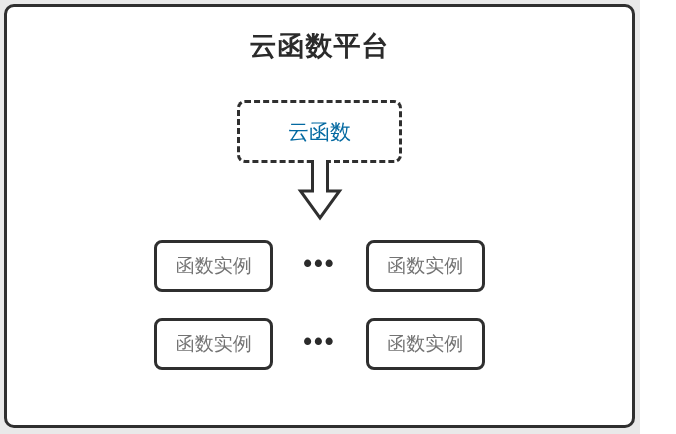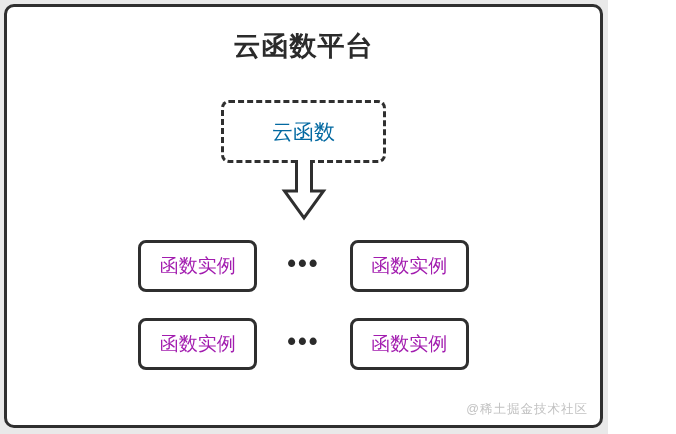--- a/index.html
+++ b/index.html
@@ -2,25 +2,24 @@
 <html><head>
 <meta charset="utf-8">
 <style>
   html, body {
     margin: 0;
     padding: 0;
     font-family: "Liberation Sans", sans-serif;
   }
   .canvas {
     position: relative;
-    width: 560px;
+    width: 640px;
     height: 434px;
     background: #e9e9e9;
     overflow: hidden;
-    padding-left: 48px;
   }
   .frame {
     position: absolute;
     left: 4px;
     top: 4px;
     right: 5px;
     bottom: 6px;
     background: #ffffff;
     border: 3px solid #2f2f2f;
     border-radius: 10px;
@@ -67,21 +66,21 @@
   .node {
     width: 113px;
     height: 46px;
     border: 3px solid #2f2f2f;
     border-radius: 8px;
     background: #ffffff;
     display: flex;
     align-items: center;
     justify-content: center;
     font-size: 19px;
-    color: #a21caf;
+    color: #737373;
   }
   .dots {
     font-size: 25px;
     font-weight: bold;
     color: #2b2b2b;
     letter-spacing: 2px;
     line-height: 1;
     padding-bottom: 6px;
   }
   .watermark {
@@ -115,15 +114,14 @@
         <div class="dots">•••</div>
         <div class="node">函数实例</div>
       </div>
       <div class="row">
         <div class="node">函数实例</div>
         <div class="dots">•••</div>
         <div class="node">函数实例</div>
       </div>
     </div>
 
-    <div class="watermark">@稀土掘金技术社区</div>
   </div>
 </div>
 
 </body></html>

